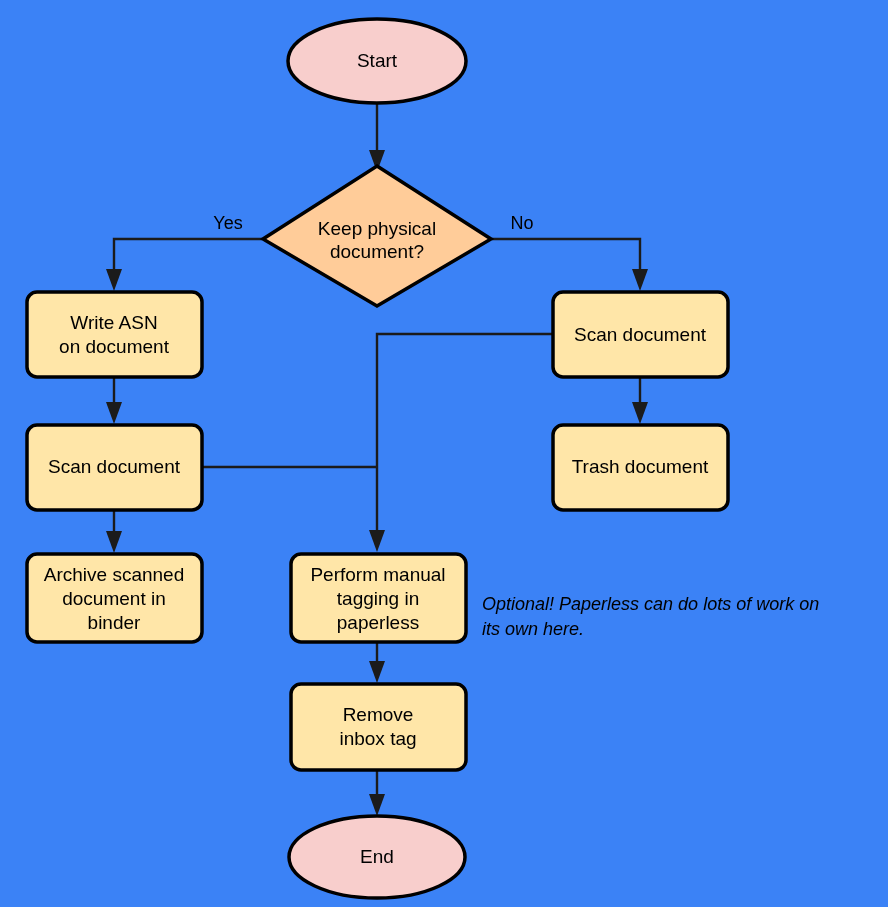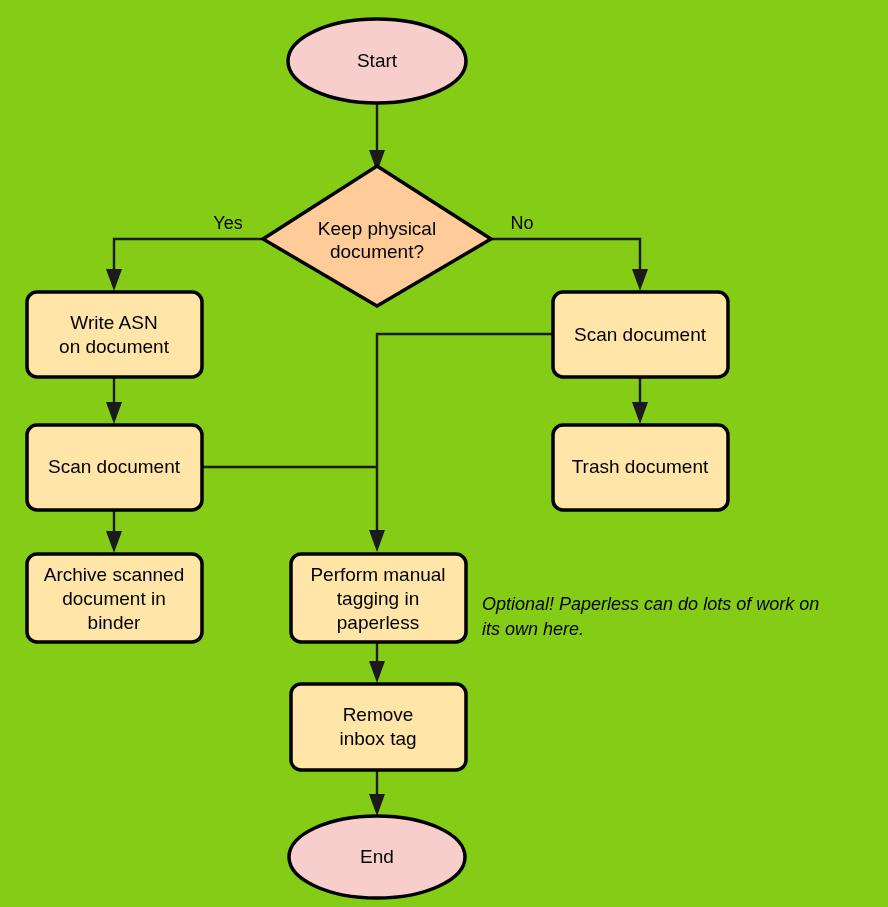--- a/index.html
+++ b/index.html
@@ -10,21 +10,21 @@
   body {
     width: 888px;
     height: 907px;
     overflow: hidden;
     font-family: "Liberation Sans", sans-serif;
   }
   #flowchart-root {
     position: relative;
     width: 888px;
     height: 907px;
-    background: #84cc16;
+    background: #3b82f6;
   }
   svg.layer {
     position: absolute;
     left: 0;
     top: 0;
     width: 888px;
     height: 907px;
   }
   .node-text {
     font-family: "Liberation Sans", sans-serif;

